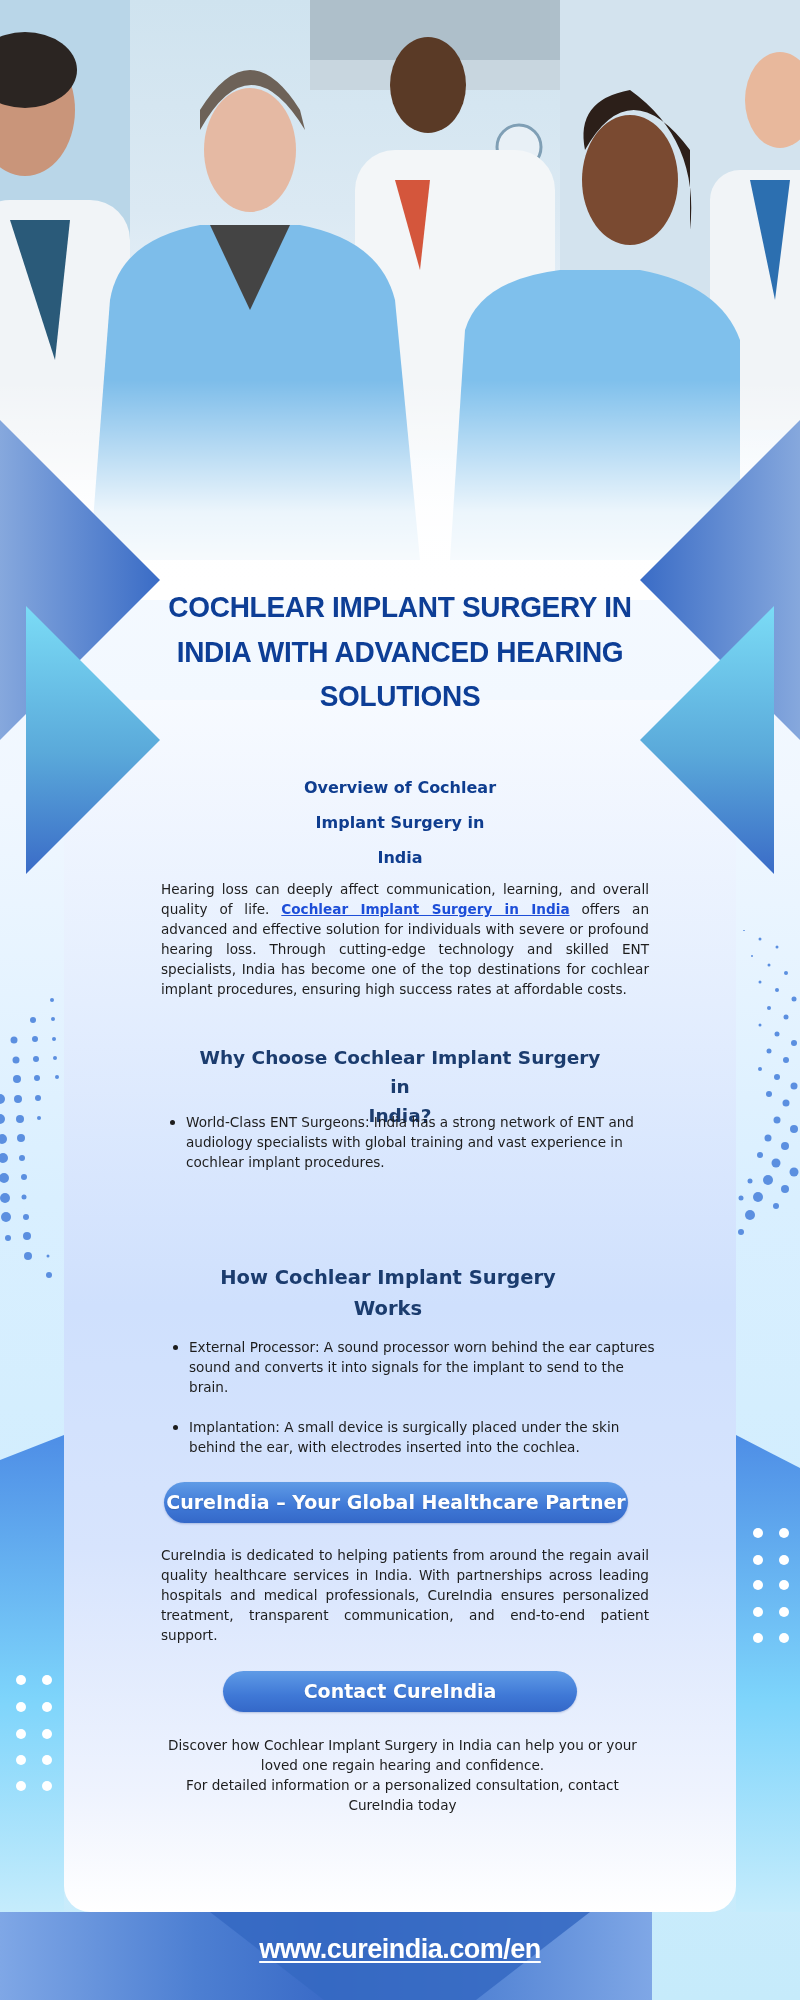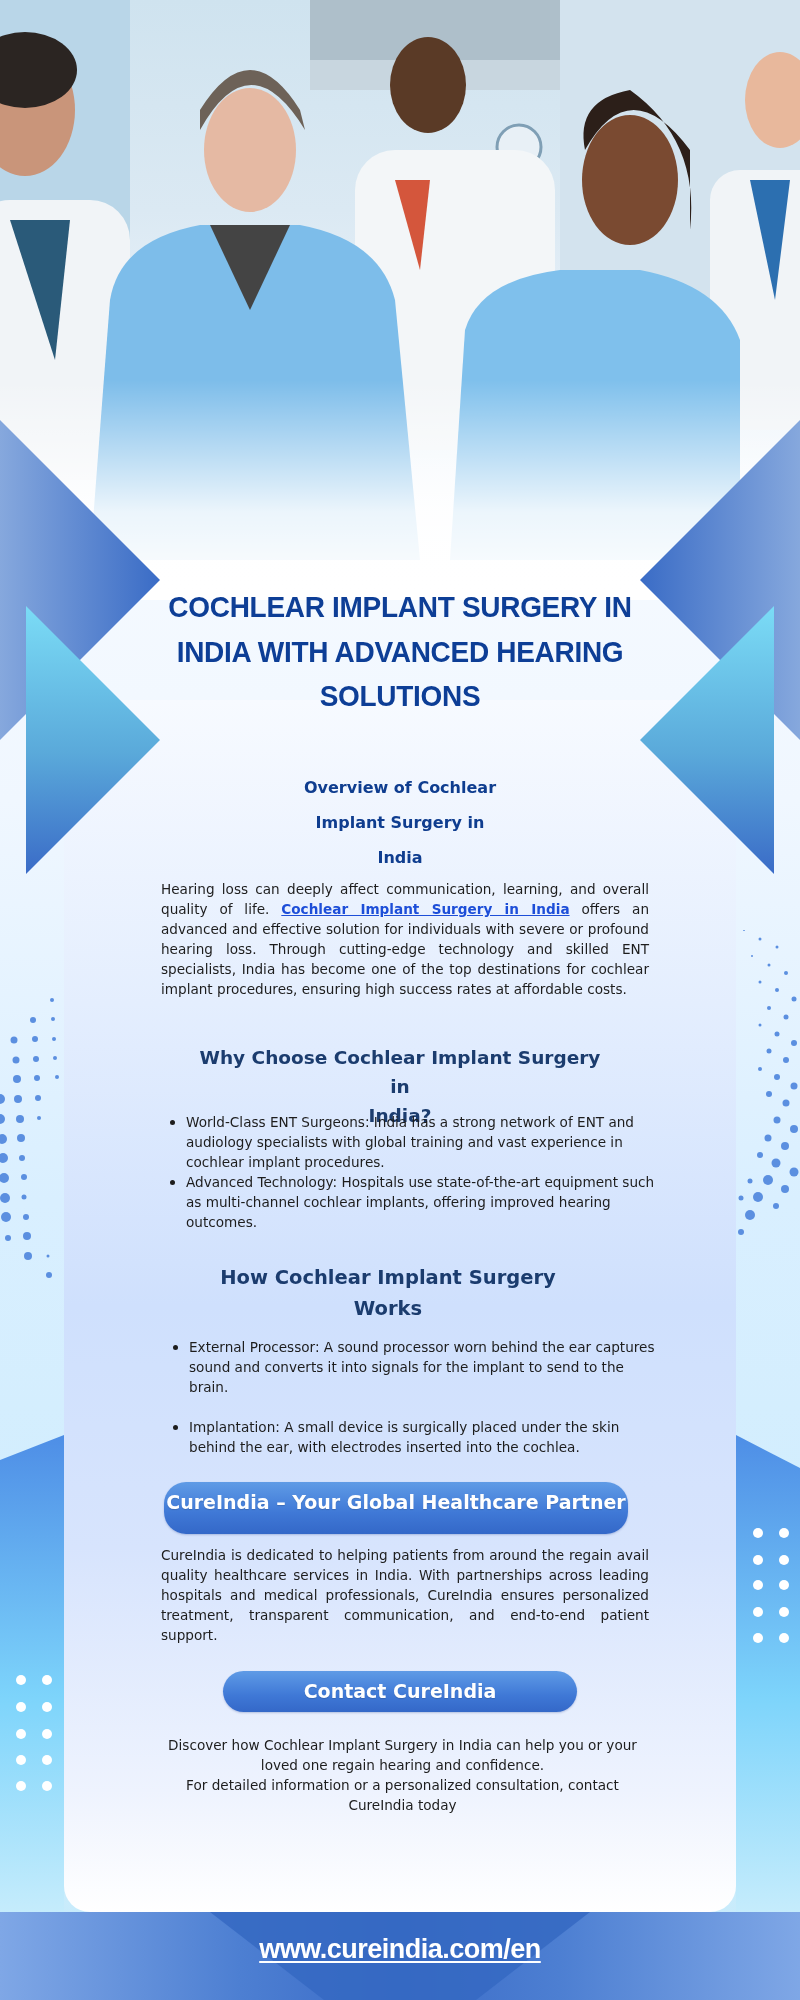--- a/index.html
+++ b/index.html
@@ -92,33 +92,33 @@
 
     .pill {
       position: absolute; text-align: center;
       background: linear-gradient(180deg, #5f9be6 0%, #3f78d6 60%, #3468c8 100%);
       color: #ffffff; font-weight: bold;
       font-family: "DejaVu Sans", sans-serif;
       border-radius: 22px;
       box-shadow: 0 1px 2px rgba(30,60,140,0.25);
       text-shadow: 0 1px 1px rgba(0,0,0,0.15);
     }
-    .pill.partner { left: 164px; top: 1482px; width: 464px; height: 52px; line-height: 41px; font-size: 19px; }
+    .pill.partner { left: 164px; top: 1482px; width: 464px; height: 41px; line-height: 41px; font-size: 19px; }
     .pill.contact { left: 223px; top: 1671px; width: 354px; height: 41px; line-height: 41px; font-size: 19px; }
 
     .closing {
       position: absolute; left: 155px; top: 1735px; width: 495px;
       text-align: center;
       font-family: "DejaVu Sans", sans-serif;
       font-size: 13.6px; line-height: 20px; color: #1d1d1d;
     }
 
     
     .footer {
-      position: absolute; left: 0; top: 1912px; width: 800px; height: 88px; overflow: hidden;
+      position: absolute; left: 0; top: 1912px; width: 652px; height: 88px; overflow: hidden;
       background: linear-gradient(90deg, #7fa7e6 0%, #4d7fd2 30%, #3a6bc7 50%, #4d7fd2 70%, #7fa7e6 100%);
       padding-left: 36px;
     }
     .footer .notch {
       position: absolute; left: 210px; top: 0; width: 380px; height: 88px;
       background: #3568c2;
       clip-path: polygon(0 0, 100% 0, 70% 100%, 30% 100%);
       opacity: 0.85;
     }
     .footer .url {
@@ -368,21 +368,20 @@
 <p class="para overview-p">
   <span>Hearing loss can deeply affect communication, learning, and overall quality of life. </span><a href="#">Cochlear Implant Surgery in India</a><span> offers an advanced and effective solution for individuals with severe or profound hearing loss. Through cutting-edge technology and skilled ENT specialists, India has become one of the top destinations for cochlear implant procedures, ensuring high success rates at affordable costs.</span>
 </p>
 
 <h3 class="h3 why">
   <span>Why Choose Cochlear Implant Surgery in</span><br>
   <span>India?</span>
 </h3>
 <ul class="bullets why-list">
   <li>World-Class ENT Surgeons: India has a strong network of ENT and audiology specialists with global training and vast experience in cochlear implant procedures.</li>
-  <li>Advanced Technology: Hospitals use state-of-the-art equipment such as multi-channel cochlear implants, offering improved hearing outcomes.</li>
 </ul>
 
 <h3 class="h3 how">
   <span>How Cochlear Implant Surgery</span><br>
   <span>Works</span>
 </h3>
 <ul class="bullets how-list">
   <li>External Processor: A sound processor worn behind the ear captures sound and converts it into signals for the implant to send to the brain.</li>
   <li>Implantation: A small device is surgically placed under the skin behind the ear, with electrodes inserted into the cochlea.</li>
 </ul>

